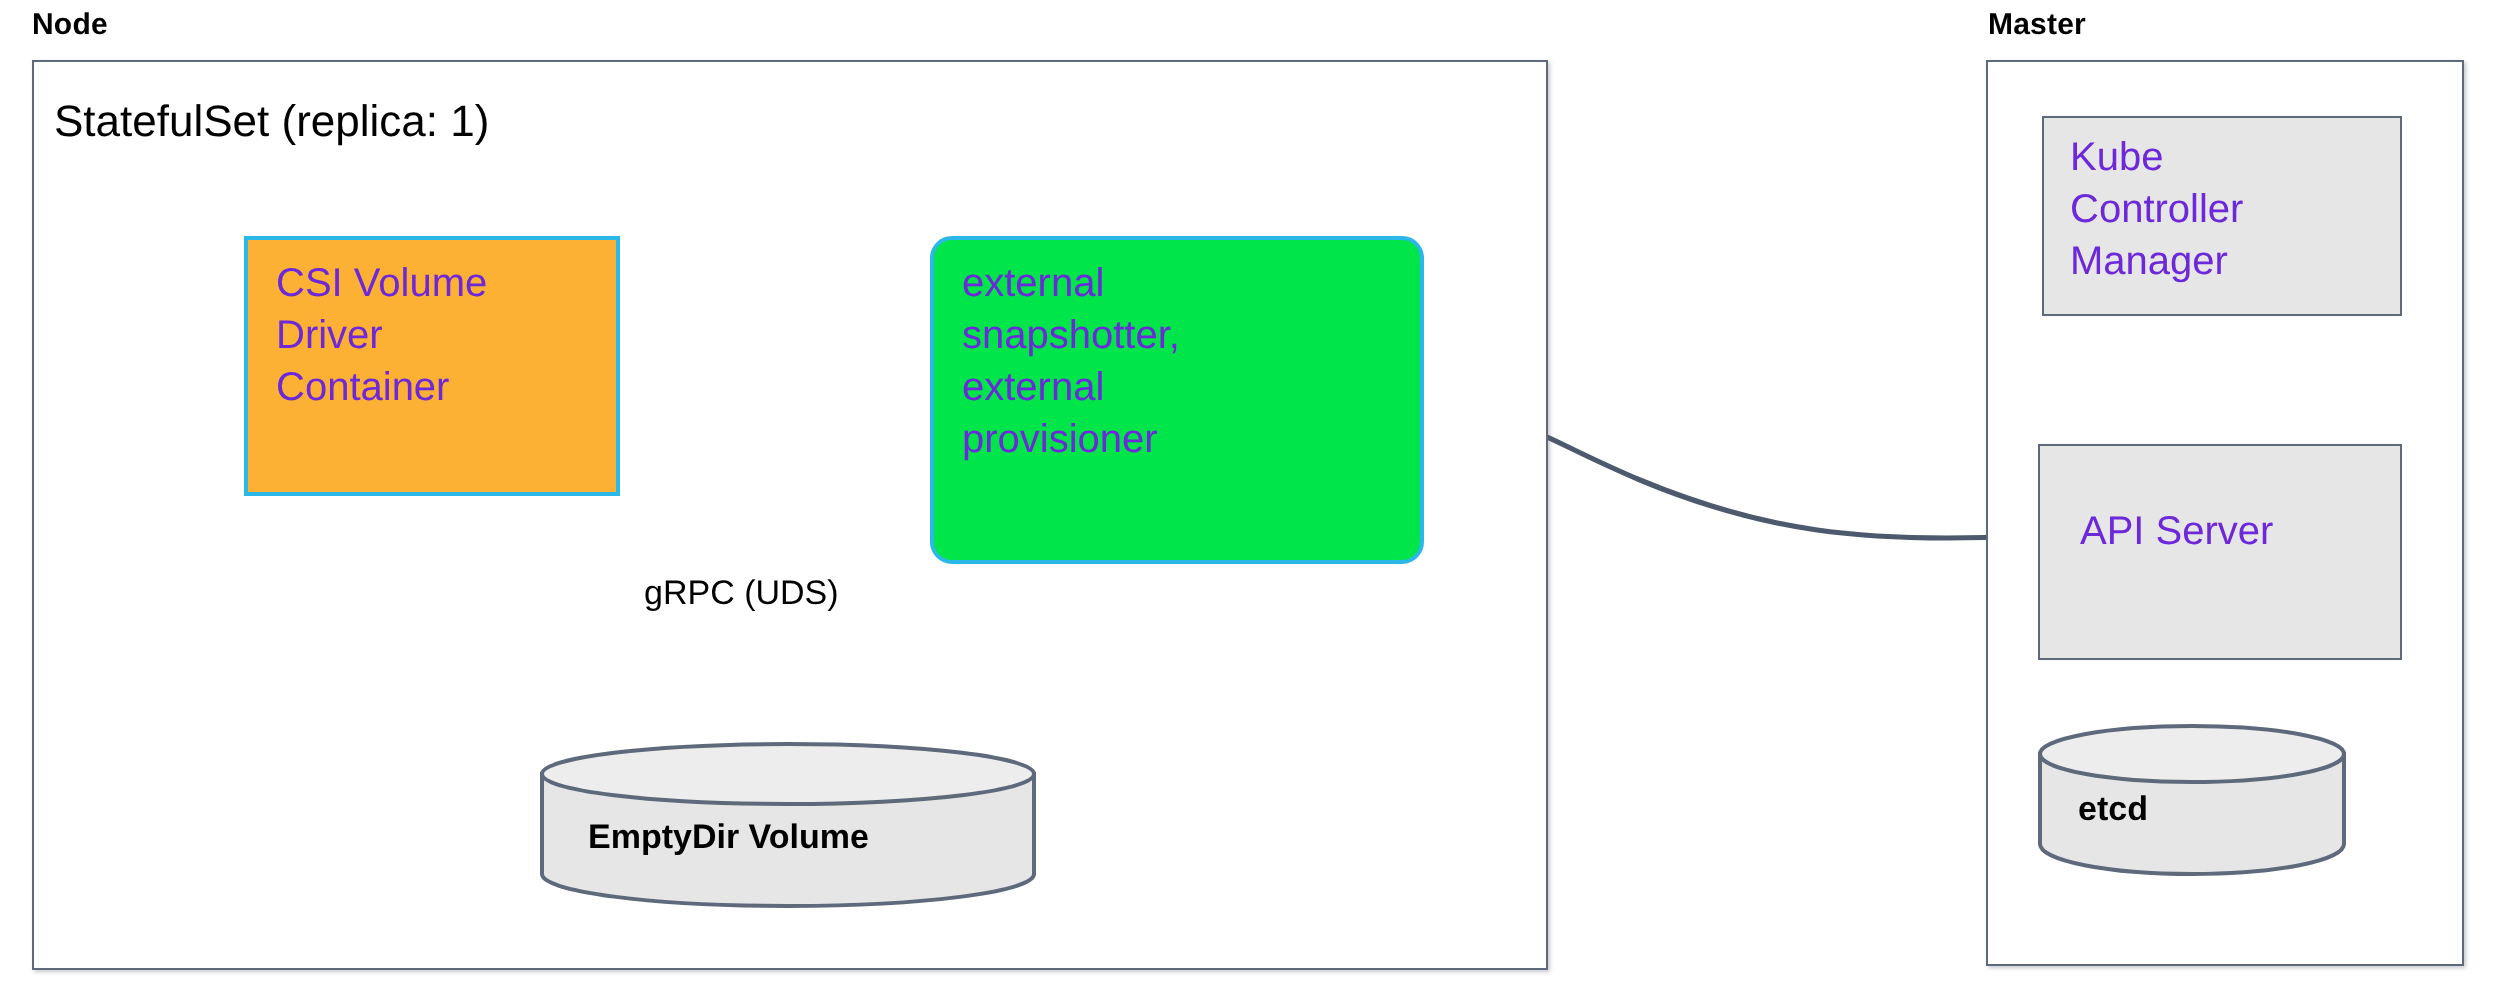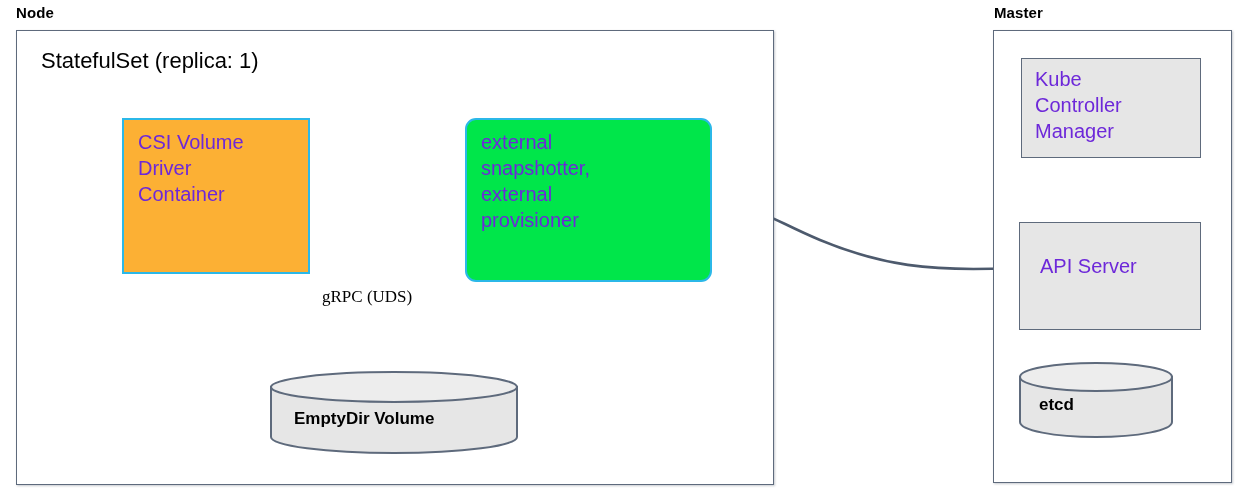--- a/index.html
+++ b/index.html
@@ -91,21 +91,20 @@
     left: 0; top: 0;
     width: 1250px;
     height: 496px;
     pointer-events: none;
   }
   .edge-label {
     position: absolute;
     font-size: 17px;
     color: #000000;
     white-space: nowrap;
-    font-family: Liberation Serif, serif;
   }
 </style>
 </head>
 <body>
 
 <div id="canvas">
 
   <svg id="connectors" viewBox="0 0 1250 496" width="1250" height="496" xmlns="http://www.w3.org/2000/svg">
     <defs>
       <marker id="ah" markerWidth="11" markerHeight="11" refX="9.2" refY="4" orient="auto" markerUnits="strokeWidth">
@@ -124,23 +123,23 @@
 
     <line x1="1110" y1="158" x2="1110" y2="221" stroke="#4d5a6d" stroke-width="2.8" marker-start="url(#ah-start)" marker-end="url(#ah)"></line>
 
     <line x1="1096" y1="316" x2="1096" y2="378" stroke="#4d5a6d" stroke-width="2.8" marker-start="url(#ah-start)" marker-end="url(#ah)"></line>
   </svg>
 
   <div class="abs group-caption" style="left:16px; top:4px;">Node</div>
 
   <div class="abs container-box" style="left:16px; top:30px; width:758px; height:455px;"></div>
 
-  <div class="abs statefulset-title" style="left:41px; top:48px;">StatefulSet (replica: 1)</div>
+  <div class="abs statefulset-title" style="left:27px; top:48px;">StatefulSet (replica: 1)</div>
 
-  <div class="abs proc-box proc-orange" style="left:122px; top:118px; width:188px; height:156px;">
+  <div class="abs proc-box proc-orange" style="left:122px; top:118px; width:188px; height:130px;">
     <span class="proc-label">CSI Volume
 Driver
 Container</span>
   </div>
 
   <div class="abs proc-box proc-green" style="left:465px; top:118px; width:247px; height:164px;border-radius:11px;">
     <span class="proc-label">external
 snapshotter,
 external
 provisioner</span>

